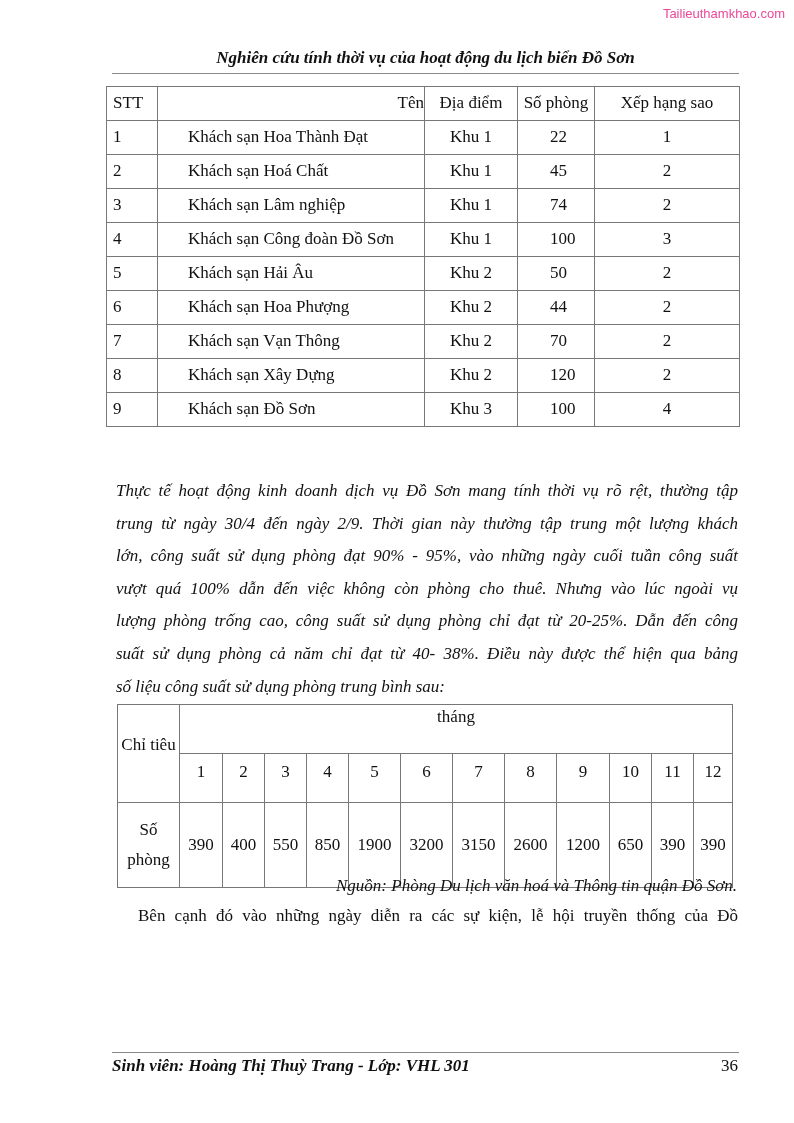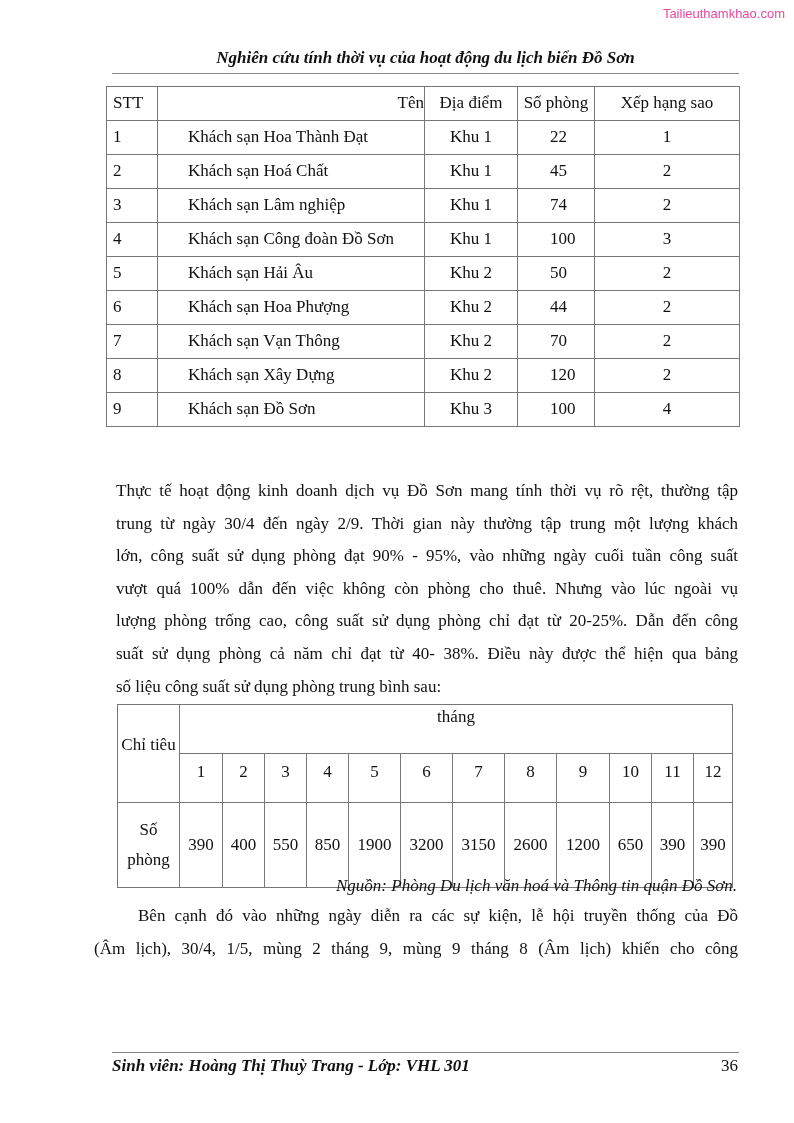--- a/index.html
+++ b/index.html
@@ -19,21 +19,21 @@
   .hotel-table td.c-stt { width:51px; padding-left:6px; }
   .hotel-table td.c-name { width:267px; padding-left:30px; }
   .hotel-table td.c-loc { width:93px; text-align:center; }
   .hotel-table td.c-rooms { width:77px; padding-left:32px; }
   .hotel-table td.c-rank { text-align:center; }
   .hotel-table tr.head td.c-name { text-align:right; padding-left:0; }
   .hotel-table tr.head td.c-rooms { text-align:center; padding-left:0; }
 
   .para { position:absolute; left:116px; width:622px; font-size:17px; line-height:32.6px;
           text-align:justify; text-align-last:auto; }
-  .para1 { top:475px; }
+  .para1 { top:475px;font-style:italic; }
   .para2 { top:900px; text-indent:22px; }
   .justify-all { text-align-last:justify; }
 
   .month-table { top:704px; left:117px; width:616px; }
   .month-table td { text-align:center; line-height:20px; }
   .month-table .chi { width:61px; vertical-align:top; padding-top:24px; line-height:32px; }
   .month-table .thang { height:46px; vertical-align:top; padding-top:2px; }
   .month-table .m { height:40px; vertical-align:top; padding-top:8px; }
   .month-table .so { height:84px; vertical-align:middle; line-height:30px; }
   .month-table .v { vertical-align:middle; }
@@ -172,18 +172,17 @@
       <td class="v">390</td>
       <td class="v">390</td>
     </tr>
   </tbody>
 </table>
 
 <div class="source">Nguồn: Phòng Du lịch văn hoá và Thông tin quận Đồ Sơn.</div>
 
 <div class="para para2">
   <div class="justify-all">Bên cạnh đó vào những ngày diễn ra các sự kiện, lễ hội truyền thống của Đồ</div>
-  <div class="justify-all" style="text-indent:-22px">(Âm lịch), 30/4, 1/5, mùng 2 tháng 9, mùng 9 tháng 8 (Âm lịch) khiến cho công</div>
 </div>
 
 <div class="footer-rule"></div>
 <div class="footer-left">Sinh viên: Hoàng Thị Thuỳ Trang - Lớp: VHL 301</div>
 <div class="footer-right">36</div>
 
 </body></html>

